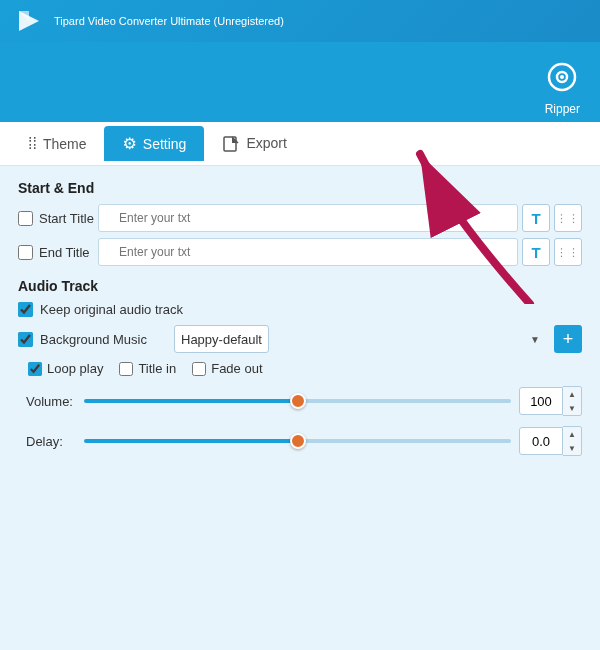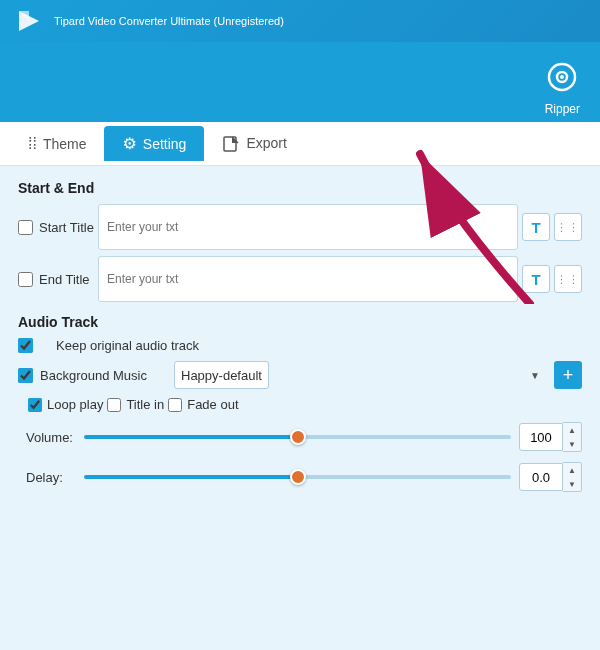--- a/index.html
+++ b/index.html
@@ -89,24 +89,24 @@
       color: #333;
       font-size: 13px;
     }
     .checkbox-label input[type="checkbox"] {
       margin-right: 6px;
       width: 15px; height: 15px;
       accent-color: #1a9fd9;
     }
     .title-input {
       flex: 1;
-      height: 46px;
+      height: 28px;
       border: 1px solid #c0d8e8;
       border-radius: 3px;
-      padding: 0 8px;
+      padding: 0 20px;
       color: #aaa;
       font-size: 12px;
       background: white;
     }
     .icon-btn {
       width: 28px; height: 28px;
       margin-left: 4px;
       border: 1px solid #b0cce0;
       background: white;
       border-radius: 3px;
@@ -118,21 +118,21 @@
 
     
     .audio-section { margin-top: 12px; }
     .check-row {
       display: flex;
       align-items: center;
       margin-bottom: 8px;
     }
     .check-row label {
       display: flex; align-items: center;
-      font-size: 13px; color: #333; gap: 16px;
+      font-size: 13px; color: #333;
     }
     .check-row input[type="checkbox"] {
       margin-right: 7px;
       width: 15px; height: 15px;
       accent-color: #1a9fd9;
     }
     .music-row {
       display: flex;
       align-items: center;
       margin-bottom: 8px;
@@ -183,21 +183,21 @@
       margin-left: 6px;
       cursor: pointer;
       display: flex; align-items: center; justify-content: center;
     }
 
     .options-row {
       display: flex;
       align-items: center;
       margin-left: 10px;
       margin-bottom: 10px;
-      gap: 4px;
+      gap: 16px;
     }
     .opt-label {
       display: flex; align-items: center;
       font-size: 13px; color: #333;
     }
     .opt-label input[type="checkbox"] {
       margin-right: 5px;
       width: 14px; height: 14px;
       accent-color: #1a9fd9;
     }

